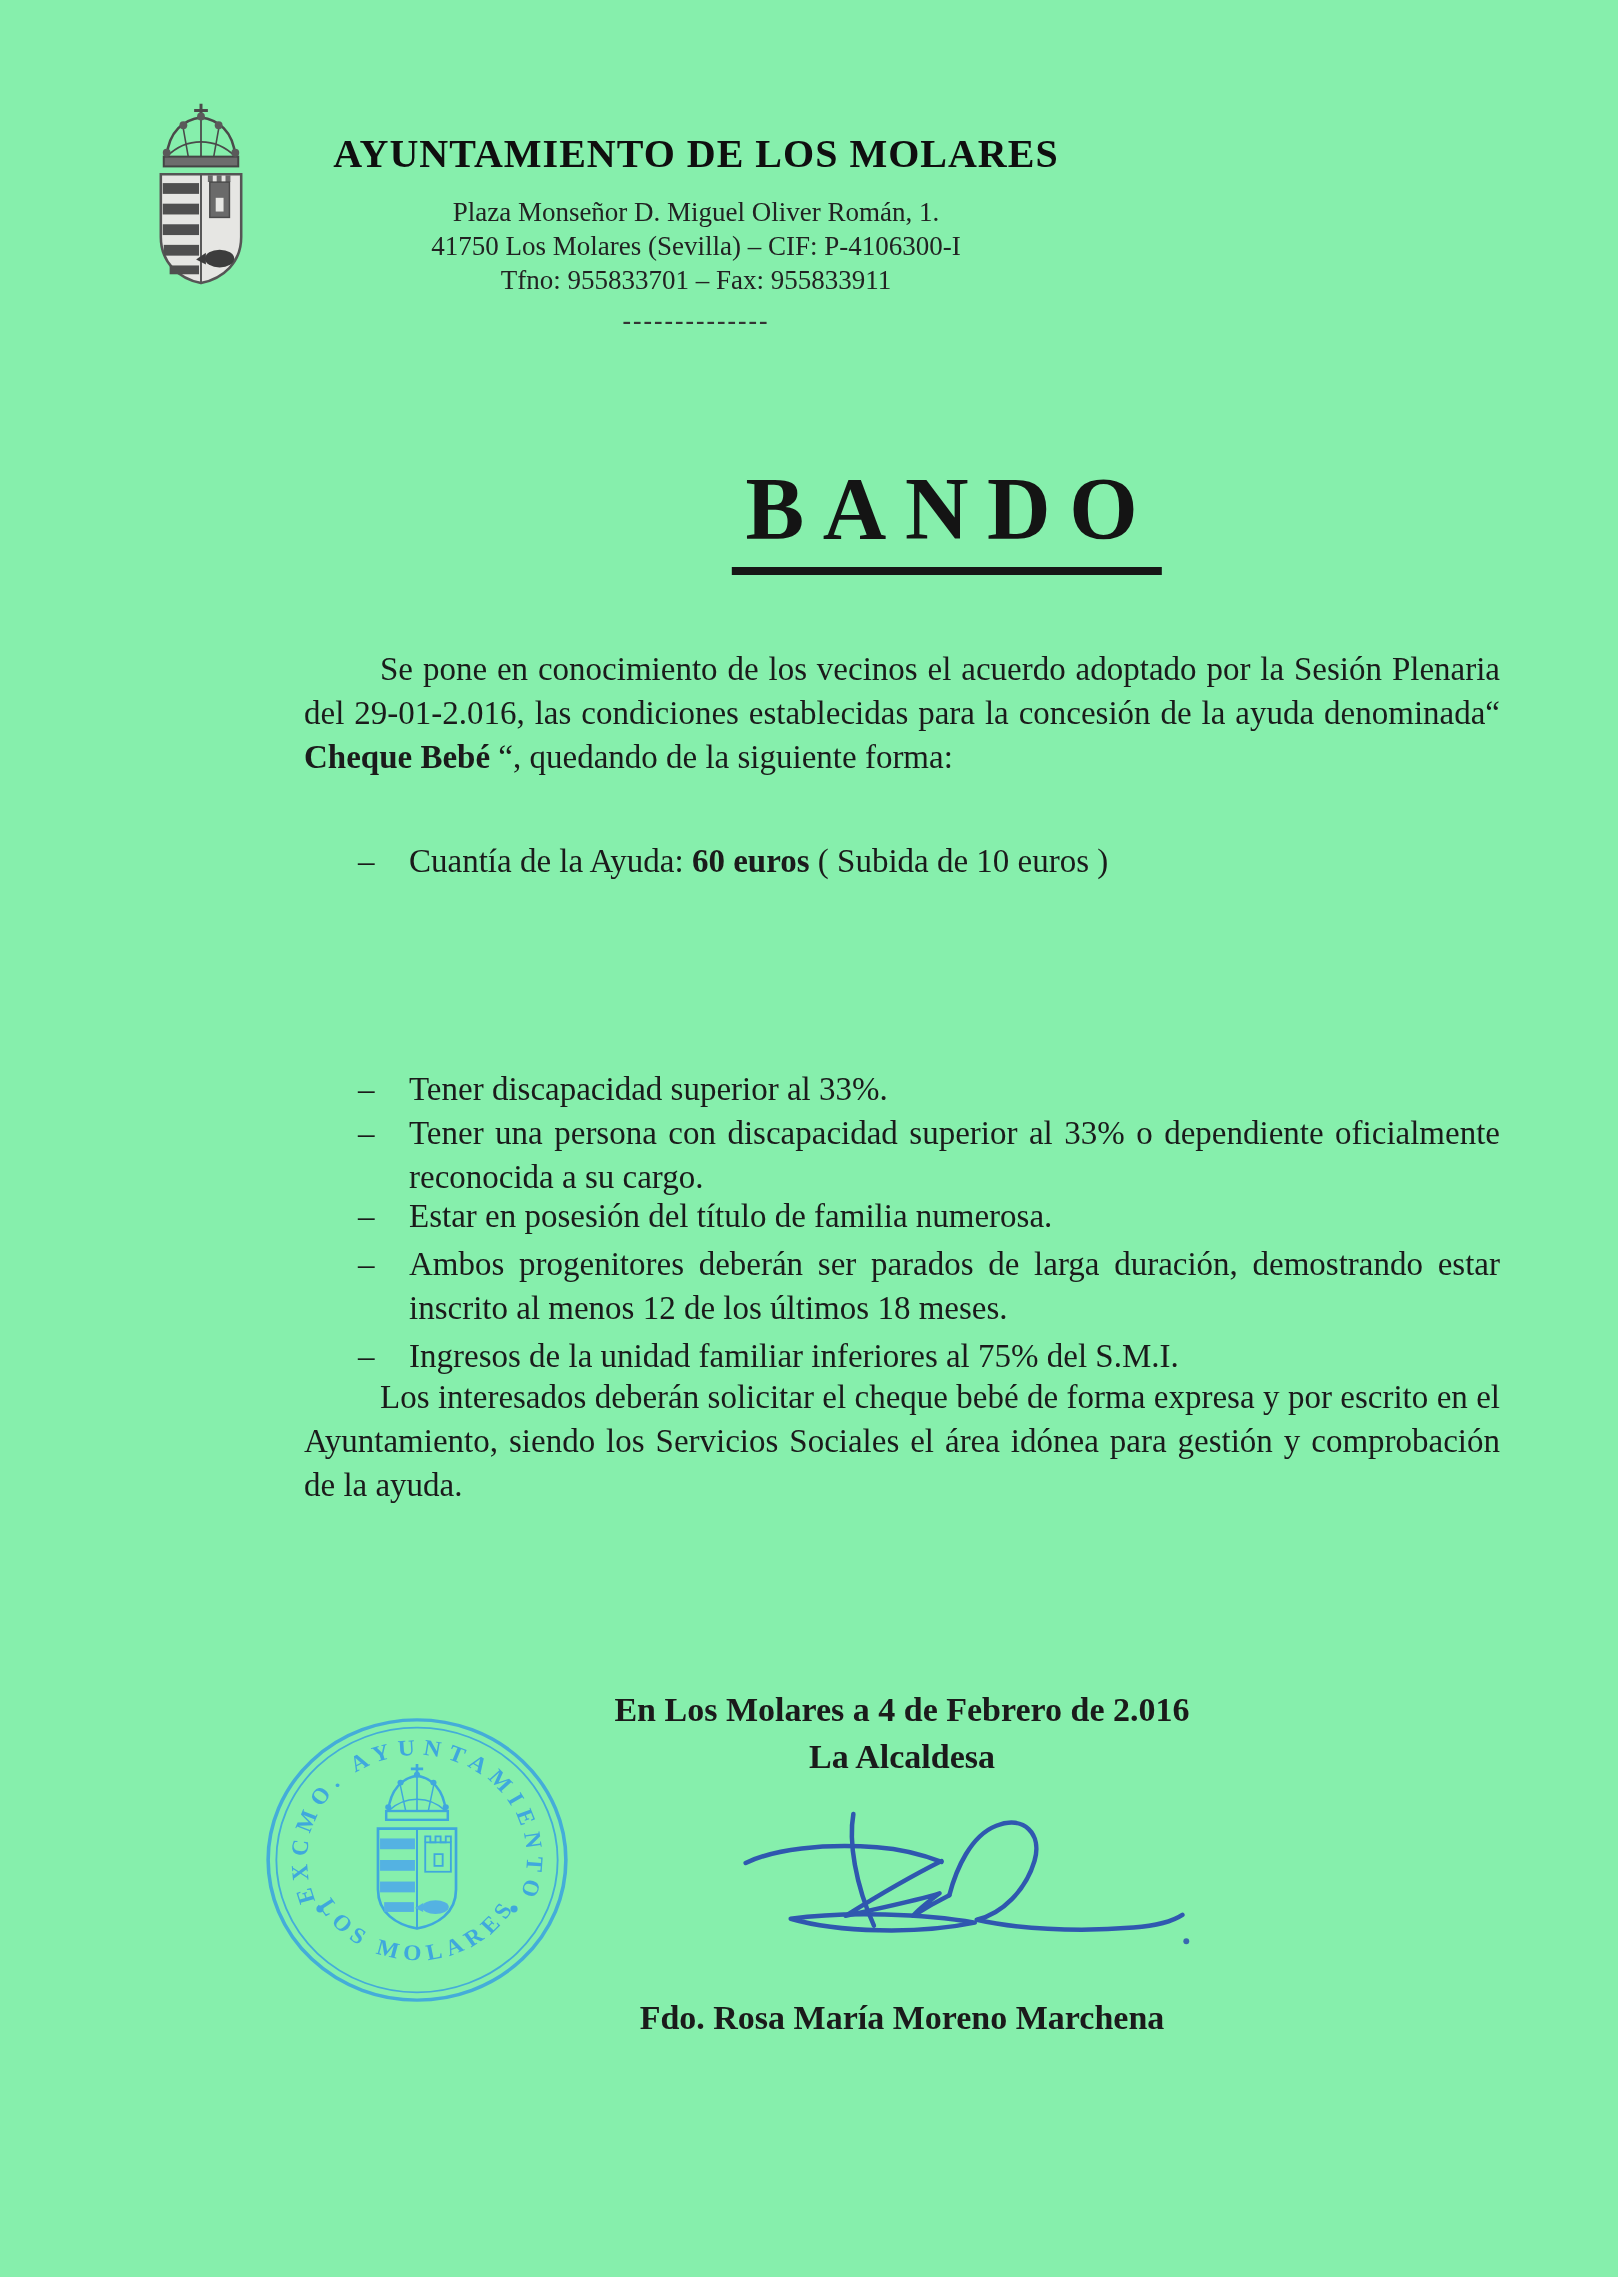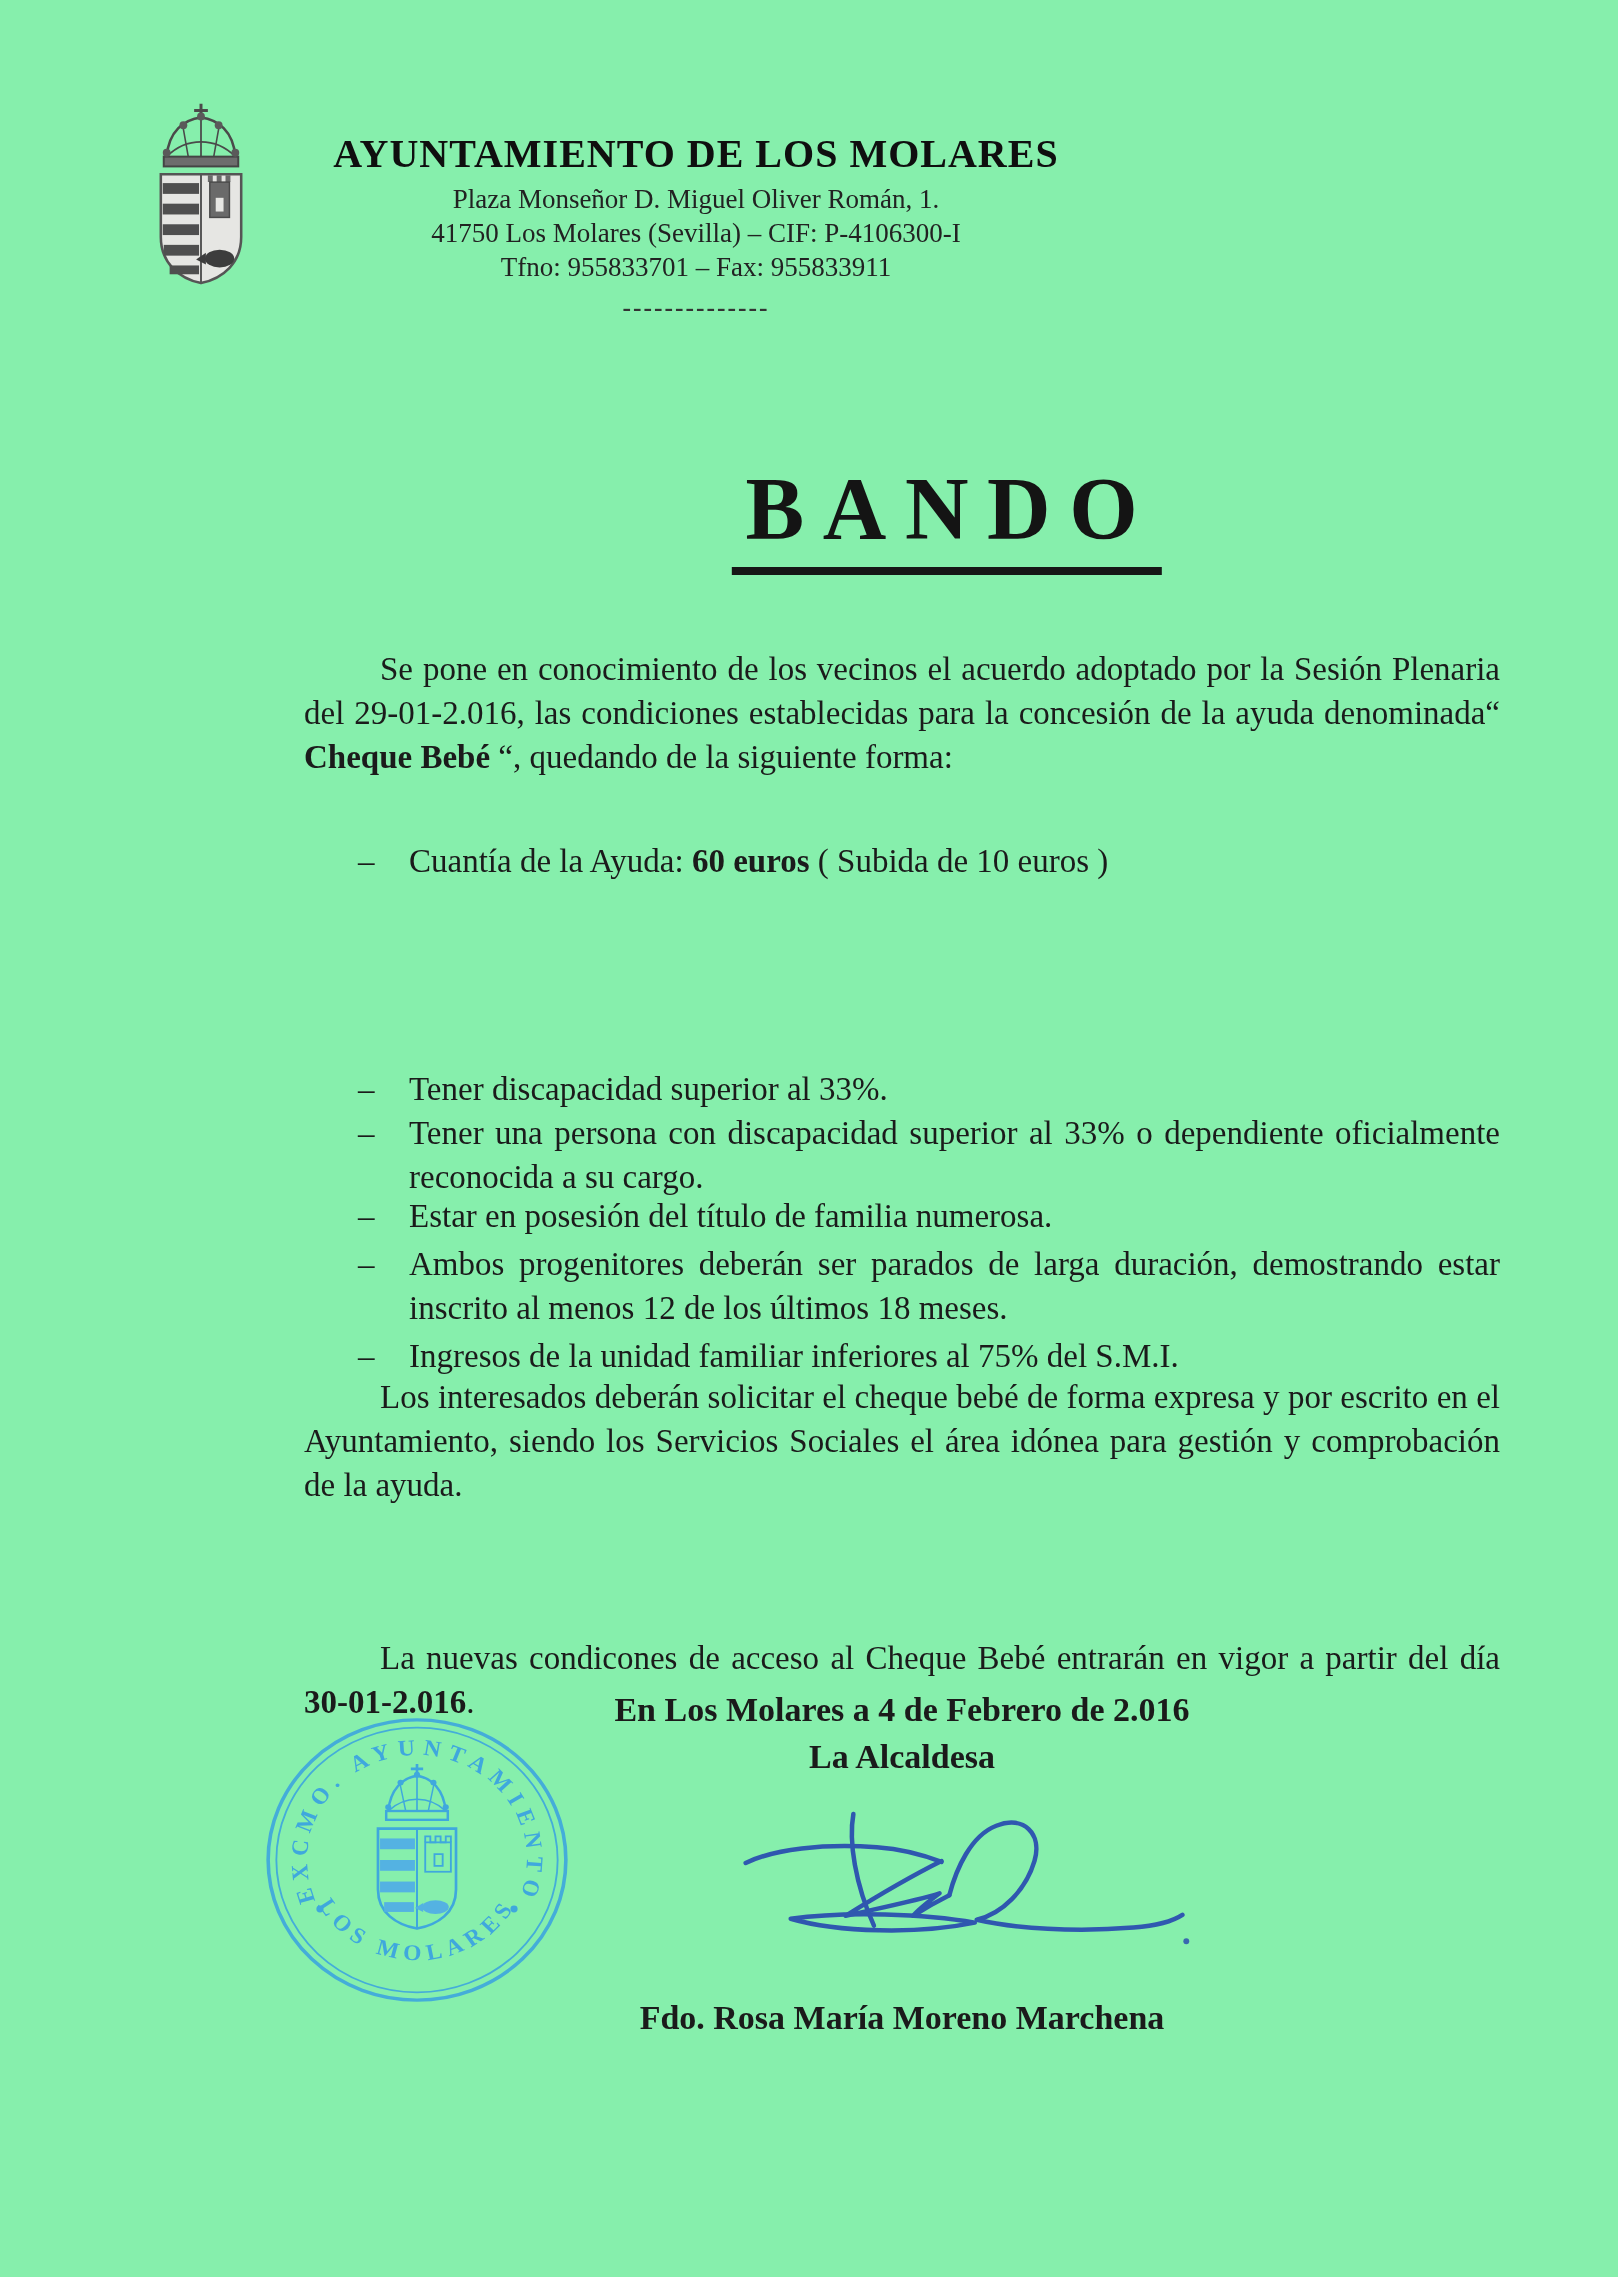--- a/index.html
+++ b/index.html
@@ -10,21 +10,21 @@
     font-family:"Liberation Serif","DejaVu Serif",serif;
     color:#1b1b1b;
     overflow:hidden;
     margin:0 auto;
   }
   .abs{position:absolute;}
   
   .header-text{left:206px;top:131px;width:980px;text-align:center;}
   .org-name{font-size:40px;font-weight:bold;letter-spacing:1px;color:#0f0f0f;line-height:45px;margin:0;}
   .addr{font-size:27px;line-height:34px;color:#222;margin:0;}
-  .addr-block{margin-top:6px;}
+  .addr-block{margin-top:19px;}
   .divider-dashes{font-size:25.5px;font-weight:bold;letter-spacing:2px;color:#333;margin-top:8.8px;}
   
   .bando{
     left:947px;top:465px;transform:translateX(-50%);
     font-size:88px;font-weight:bold;line-height:1;
     letter-spacing:18.6px;color:#141414;
     padding:0 5.9px 13.7px 13.7px;
     border-bottom:8.8px solid #161616;
     white-space:nowrap;
   }
@@ -122,21 +122,20 @@
   </div>
   <div class="abs req" style="top:1242px;">
     <span class="dash">–</span><span>Ambos progenitores deberán ser parados de larga duración, demostrando estar inscrito al menos 12 de los últimos 18 meses.</span>
   </div>
   <div class="abs req" style="top:1334px;">
     <span class="dash">–</span><span>Ingresos de la unidad familiar inferiores al 75% del S.M.I.</span>
   </div>
 
   <p class="abs para ind" style="top:1342px;">Los interesados deberán solicitar el cheque bebé de forma expresa y por escrito en el Ayuntamiento, siendo los Servicios Sociales el área idónea para gestión y  comprobación de la ayuda.</p>
 
-  <p class="abs para ind" style="top:1603px;"><span>La nuevas condicones de acceso al Cheque Bebé entrarán en vigor a partir del día </span><b>30-01-2.016</b><span>.</span></p>
 
   <div class="abs center-line" style="top:1688px;">En Los Molares a 4 de Febrero de 2.016</div>
   <div class="abs center-line" style="top:1735px;">La Alcaldesa</div>
 
   <svg class="abs stamp" width="308" height="294" viewBox="0 0 300 300" preserveAspectRatio="none">
     <g stroke="#3fa8dd" fill="none" opacity="0.92">
       <ellipse cx="150" cy="150" rx="145" ry="143" stroke-width="3.5"></ellipse>
       <ellipse cx="150" cy="150" rx="137" ry="135" stroke-width="1.8"></ellipse>
     </g>
     <defs>

